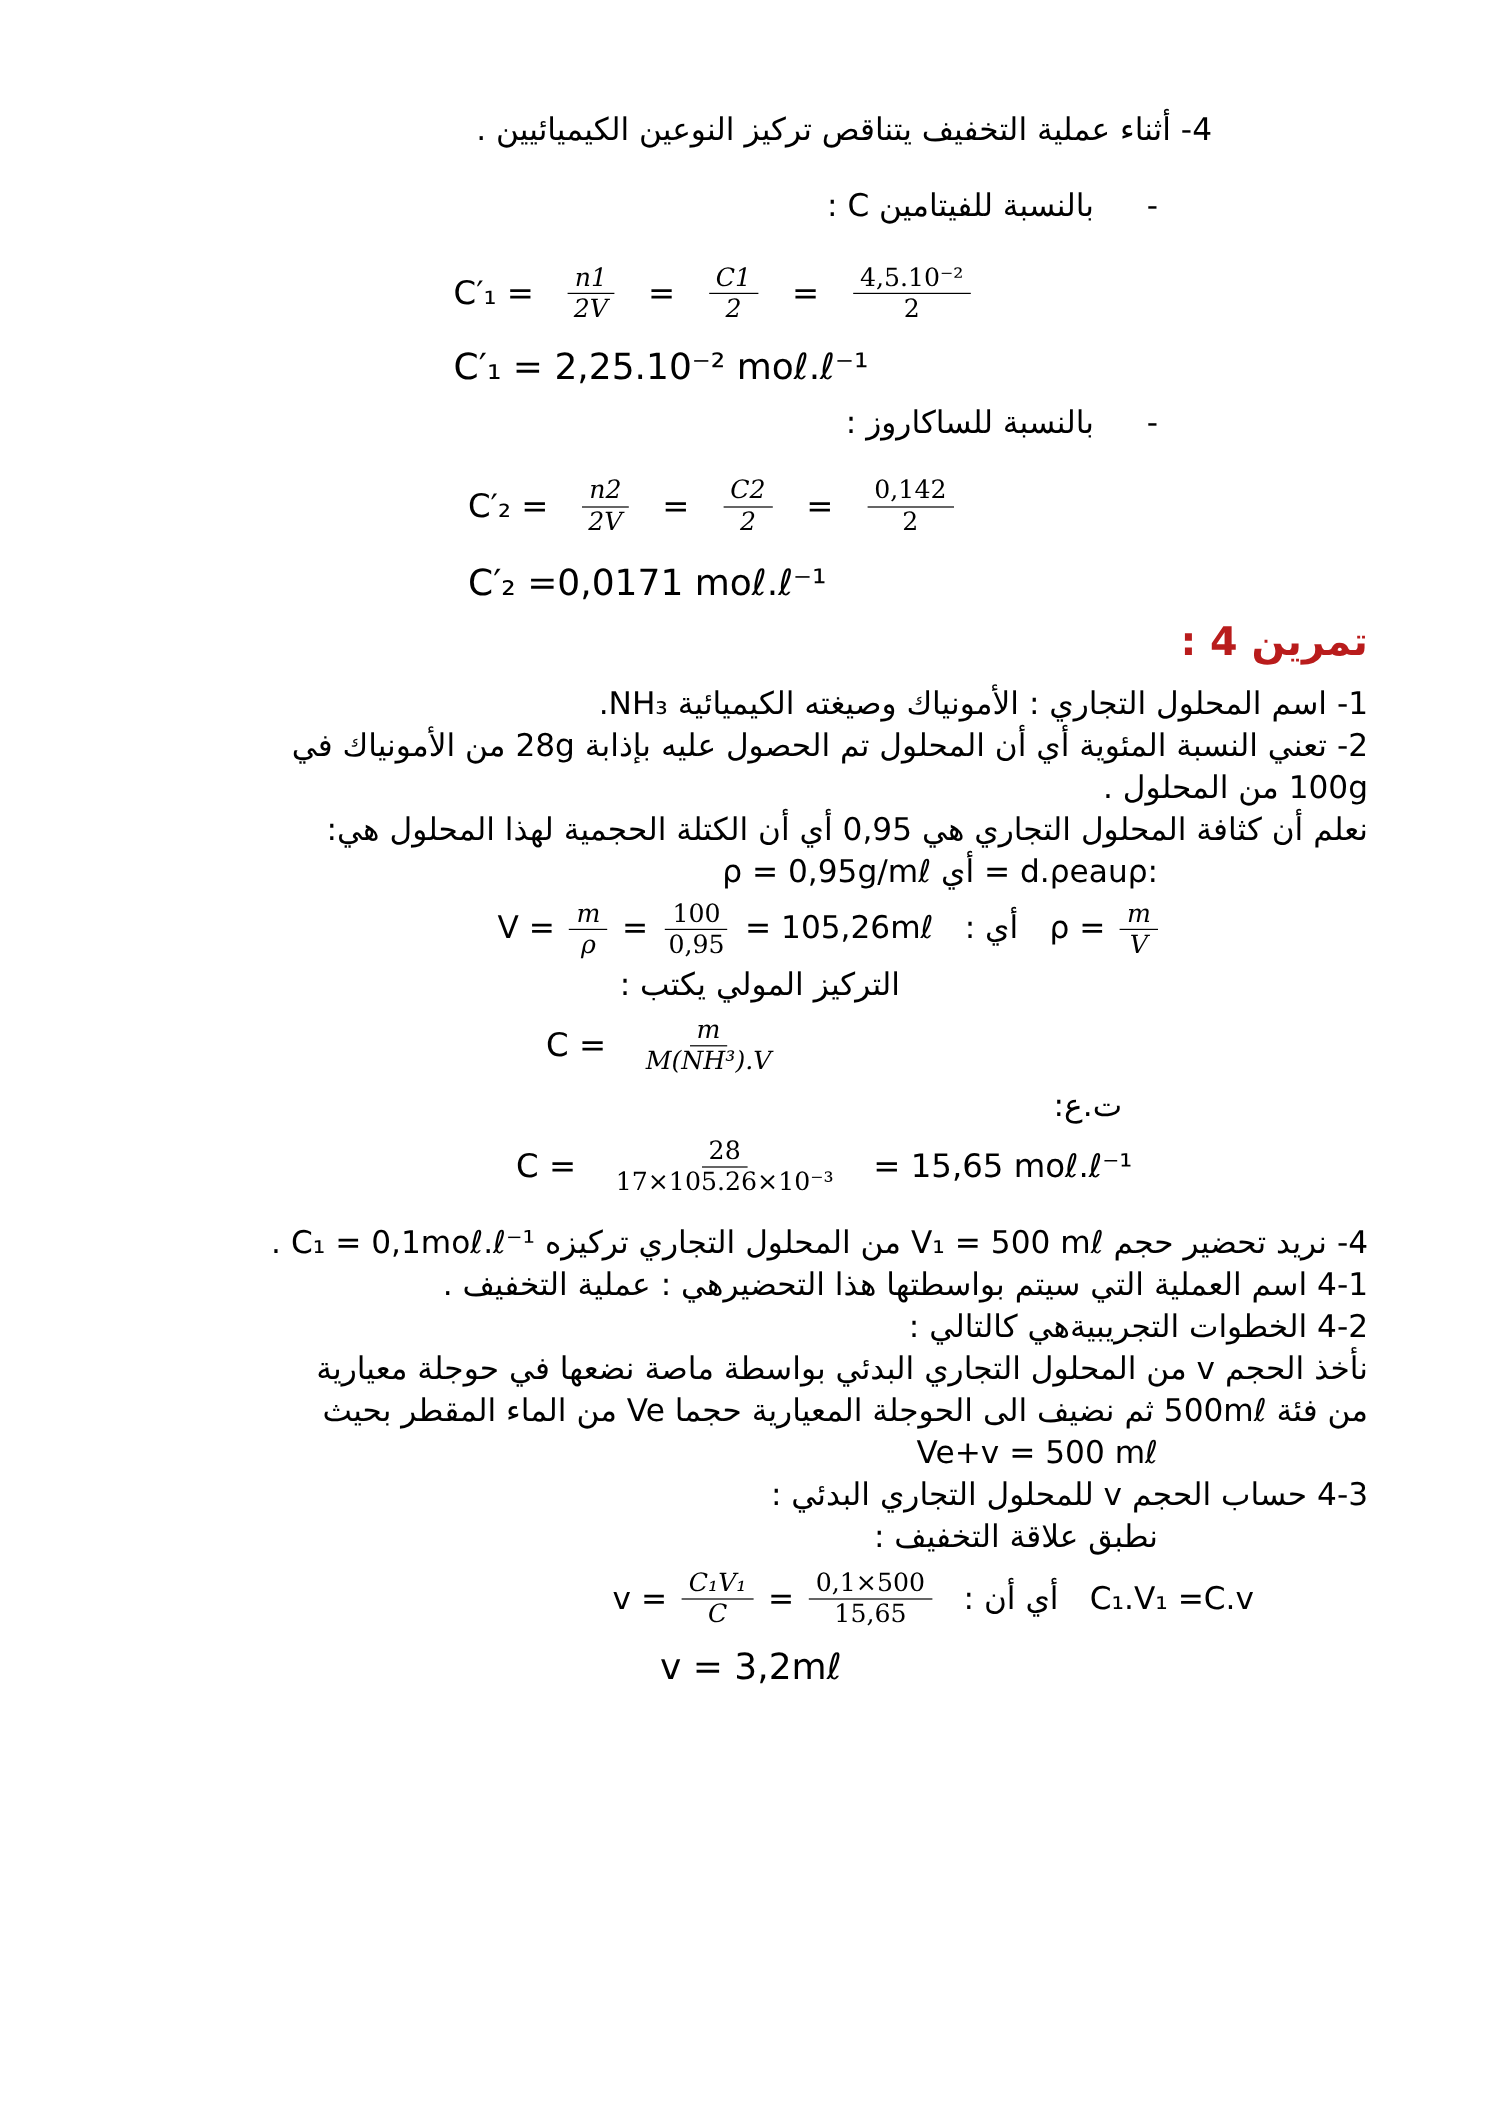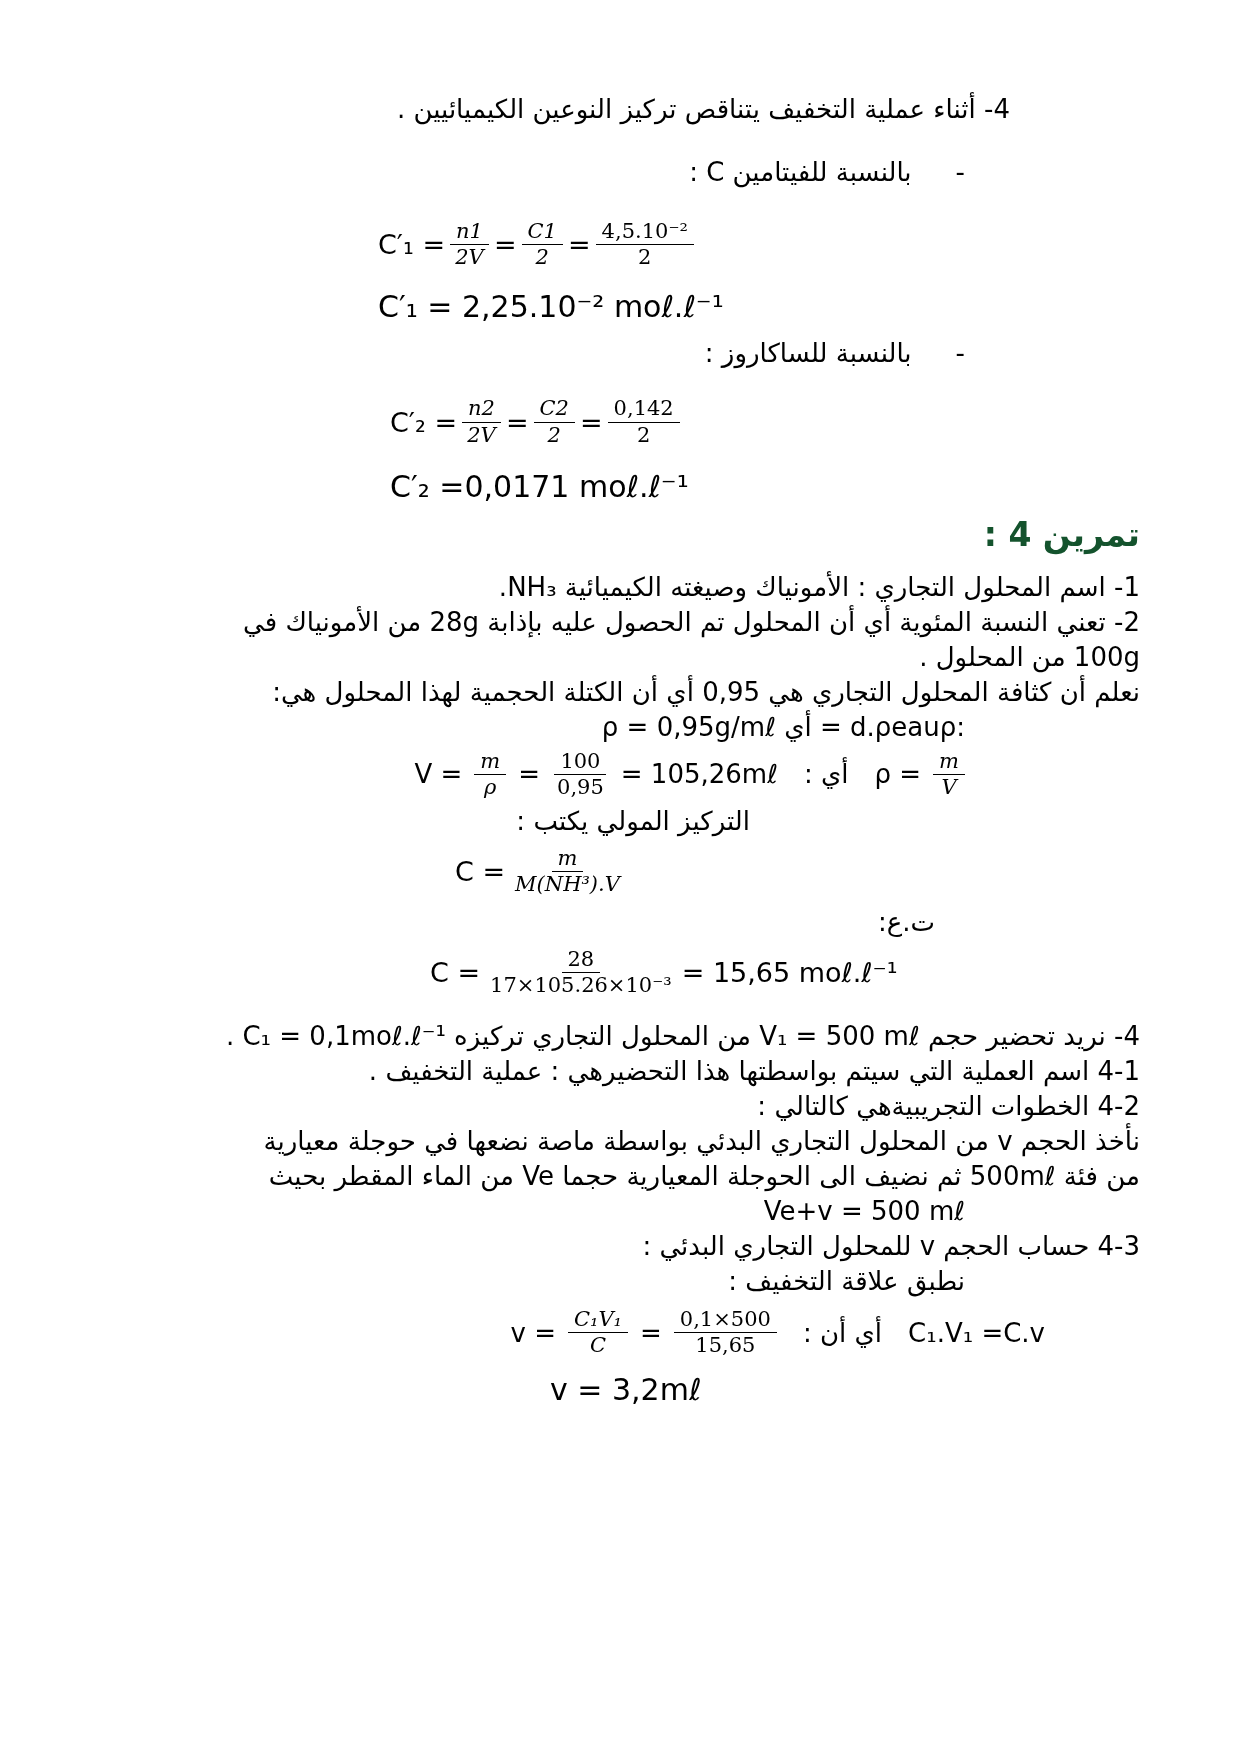--- a/index.html
+++ b/index.html
@@ -5,21 +5,21 @@
   html,body{margin:0;padding:0}
   body{width:1240px;height:1754px;background:#ffffff;color:#000;
        font-family:"DejaVu Sans",sans-serif}
   .page{box-sizing:border-box;width:1240px;height:1754px;padding:92px 100px 52px;overflow:hidden}
   .line{font-size:26px;line-height:35px}
   .rtl{direction:rtl;text-align:right}
   .ltr{direction:ltr;unicode-bidi:isolate;text-align:left}
   .rline{direction:ltr;text-align:right}
   .bullet{display:flex;direction:rtl;gap:44px;align-items:baseline}
   .heading{font-size:33px;font-weight:bold;line-height:46px;direction:rtl;text-align:right}
-  .formula{direction:ltr;display:flex;align-items:center;gap:5px;font-size:27px;padding:5px 0;width:max-content}
+  .formula{direction:ltr;display:flex;align-items:center;gap:28px;font-size:27px;padding:5px 0;width:max-content}
   .fgroup{display:flex;direction:ltr;align-items:center;gap:12px}
   .jline{display:flex;direction:rtl;align-items:center;gap:26px;font-size:26px;padding:4px 0}
   .frac{display:inline-flex;flex-direction:column;align-items:center;text-align:center;
         font-family:"DejaVu Serif",serif;font-size:21px;line-height:1.2}
   .frac .num{border-bottom:1.6px solid #000;padding:0 6px}
   .frac .den{padding:0 5px}
   .it{font-style:italic}
   .result{font-size:30px;direction:ltr;text-align:left;line-height:35px}
   .pr130{padding-right:130px}.pr175{padding-right:175px}.pr205{padding-right:205px}
   .pr390{padding-right:390px}.pr95{padding-right:95px}
@@ -76,21 +76,21 @@
       </span>
     <span>=</span>
     <span class="frac">
         <span class="num">0,142</span>
         <span class="den">2</span>
       </span>
   </div>
 
   <div class="result ml290" style="margin-top:16px">C′₂ =0,0171 moℓ.ℓ⁻¹</div>
 
-  <div class="heading" style="margin-top: 8px; color: #14532d;">تمرين 4 :</div>
+  <div class="heading" style="margin-top: 8px; color: #b91c1c;">تمرين 4 :</div>
 
   <div class="line rtl" style="margin-top:12px">1- اسم المحلول التجاري : الأمونياك وصيغته الكيميائية NH₃.</div>
   <div class="line rtl">2- تعني النسبة المئوية أي أن المحلول تم الحصول عليه بإذابة 28g من الأمونياك في</div>
   <div class="line rtl">100g من المحلول .</div>
   <div class="line rtl">نعلم أن كثافة المحلول التجاري هي 0,95 أي أن الكتلة الحجمية لهذا المحلول هي:</div>
   <div class="line rline pr175">ρ = 0,95g/mℓ أي = d.ρeauρ:</div>
 
   <div class="jline pr175">
     <span class="fgroup">
       <span>ρ =</span>

